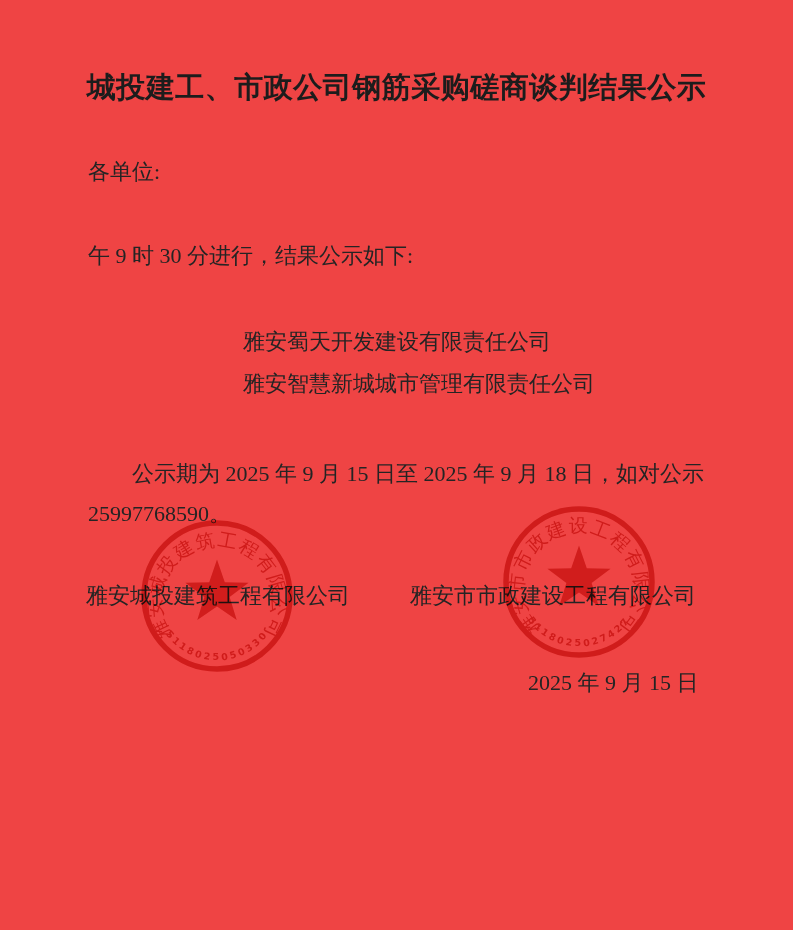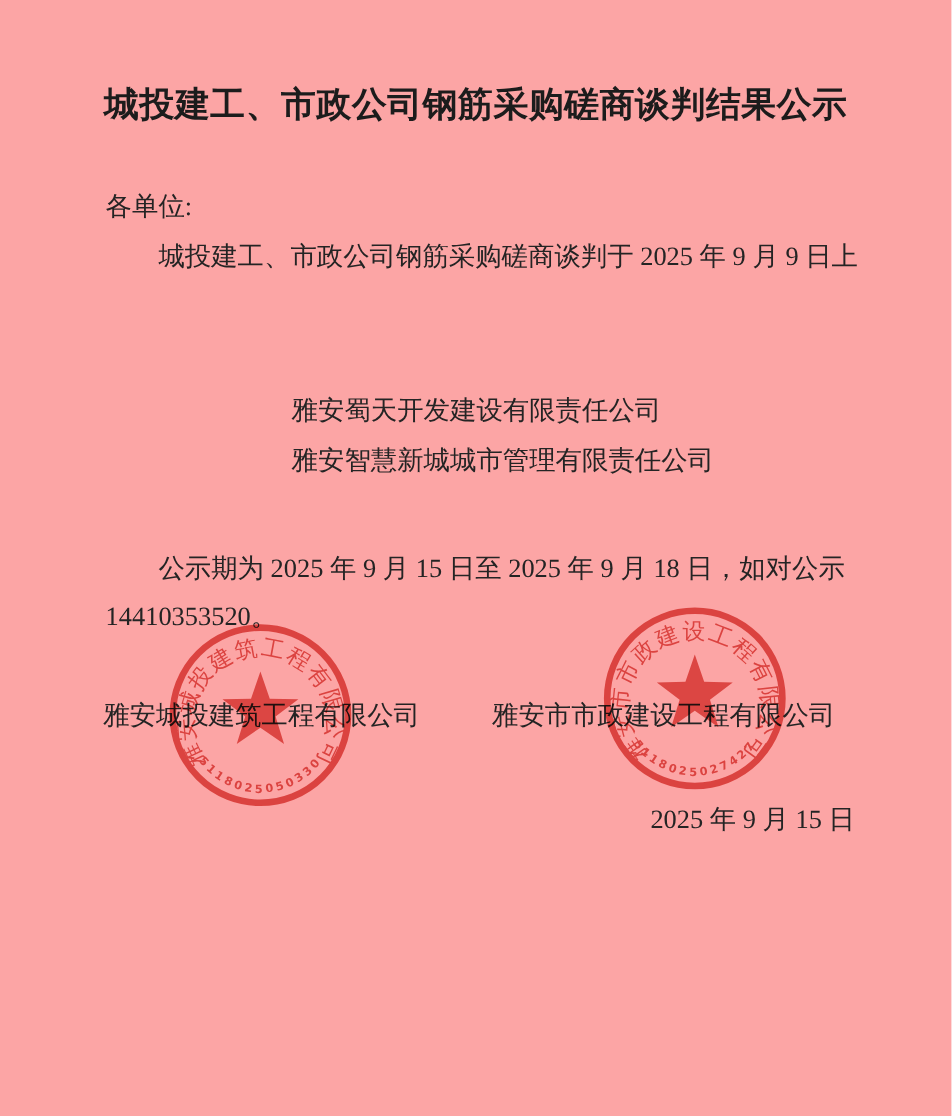--- a/index.html
+++ b/index.html
@@ -4,21 +4,21 @@
 <style>
   html, body {
     margin: 0;
     padding: 0;
     background: #ffffff;
   }
   .page {
     position: relative;
     width: 793px;
     height: 930px;
-    background: #fca5a5;
+    background: #ef4444;
     overflow: hidden;
     font-family: "Liberation Serif", "DejaVu Serif", serif;
     color: #1f1f1f;
   }
   .doc-title {
     position: absolute;
     top: 68px;
     left: 0;
     width: 793px;
     text-align: center;
@@ -40,21 +40,21 @@
   .p1l2         { top: 243px; left: 88px; }
   .sel-line     { top: 287px; left: 132px; }
   .sel-winner   { margin-left: 11px; }
   .winner2      { top: 329px; left: 243px; }
   .winner3      { top: 371px; left: 243px; }
   .p2l1         { top: 417px; left: 132px; margin-top: 44px; }
   .p2l2         { top: 459px; left: 88px; }
   .p2l3         { top: 501px; left: 88px; }
   .sig-left     { top: 583px; left: 86px; }
   .sig-right    { top: 583px; left: 410px; }
-  .sig-date     { top: 670px; left: 542px; }
+  .sig-date     { top: 670px; left: 528px; }
 
   .stamp {
     position: absolute;
     width: 162px;
     height: 162px;
     mix-blend-mode: multiply;
     opacity: 0.92;
   }
   .stamp-left  { left: 136px; top: 516px; }
   .stamp-right { left: 498px; top: 502px; }
@@ -80,27 +80,27 @@
 </style>
 </head>
 <body>
 
 <div class="page">
 
   <div class="doc-title">城投建工、市政公司钢筋采购磋商谈判结果公示</div>
 
   <div class="line salutation">各单位:</div>
 
-  <div class="line p1l1">城投建工、市政公司钢筋采购磋商谈判于 2025 年 9 月 9 日上</div>
+  <div class="line p1l2">午 9 时 30 分进行，结果公示如下:</div>
 
   <div class="line winner3">雅安智慧新城城市管理有限责任公司</div>
   <div class="line winner2">雅安蜀天开发建设有限责任公司</div>
 
   <div class="line p2l1">公示期为 2025 年 9 月 15 日至 2025 年 9 月 18 日，如对公示</div>
-  <div class="line p2l3">14410353520。</div>
+  <div class="line p2l3">25997768590。</div>
 
   <div class="line sig-left">雅安城投建筑工程有限公司</div>
   <div class="line sig-right">雅安市市政建设工程有限公司</div>
   <div class="line sig-date">2025 年 9 月 15 日</div>
 
   <svg class="stamp stamp-left" viewBox="-81 -81 162 162">
     <defs>
       <path id="s1name" d="M -44 40 A 56 56 0 1 1 44 40"></path>
       <path id="s1num" d="M -52 36 A 63 63 0 0 0 52 36"></path>
     </defs>

